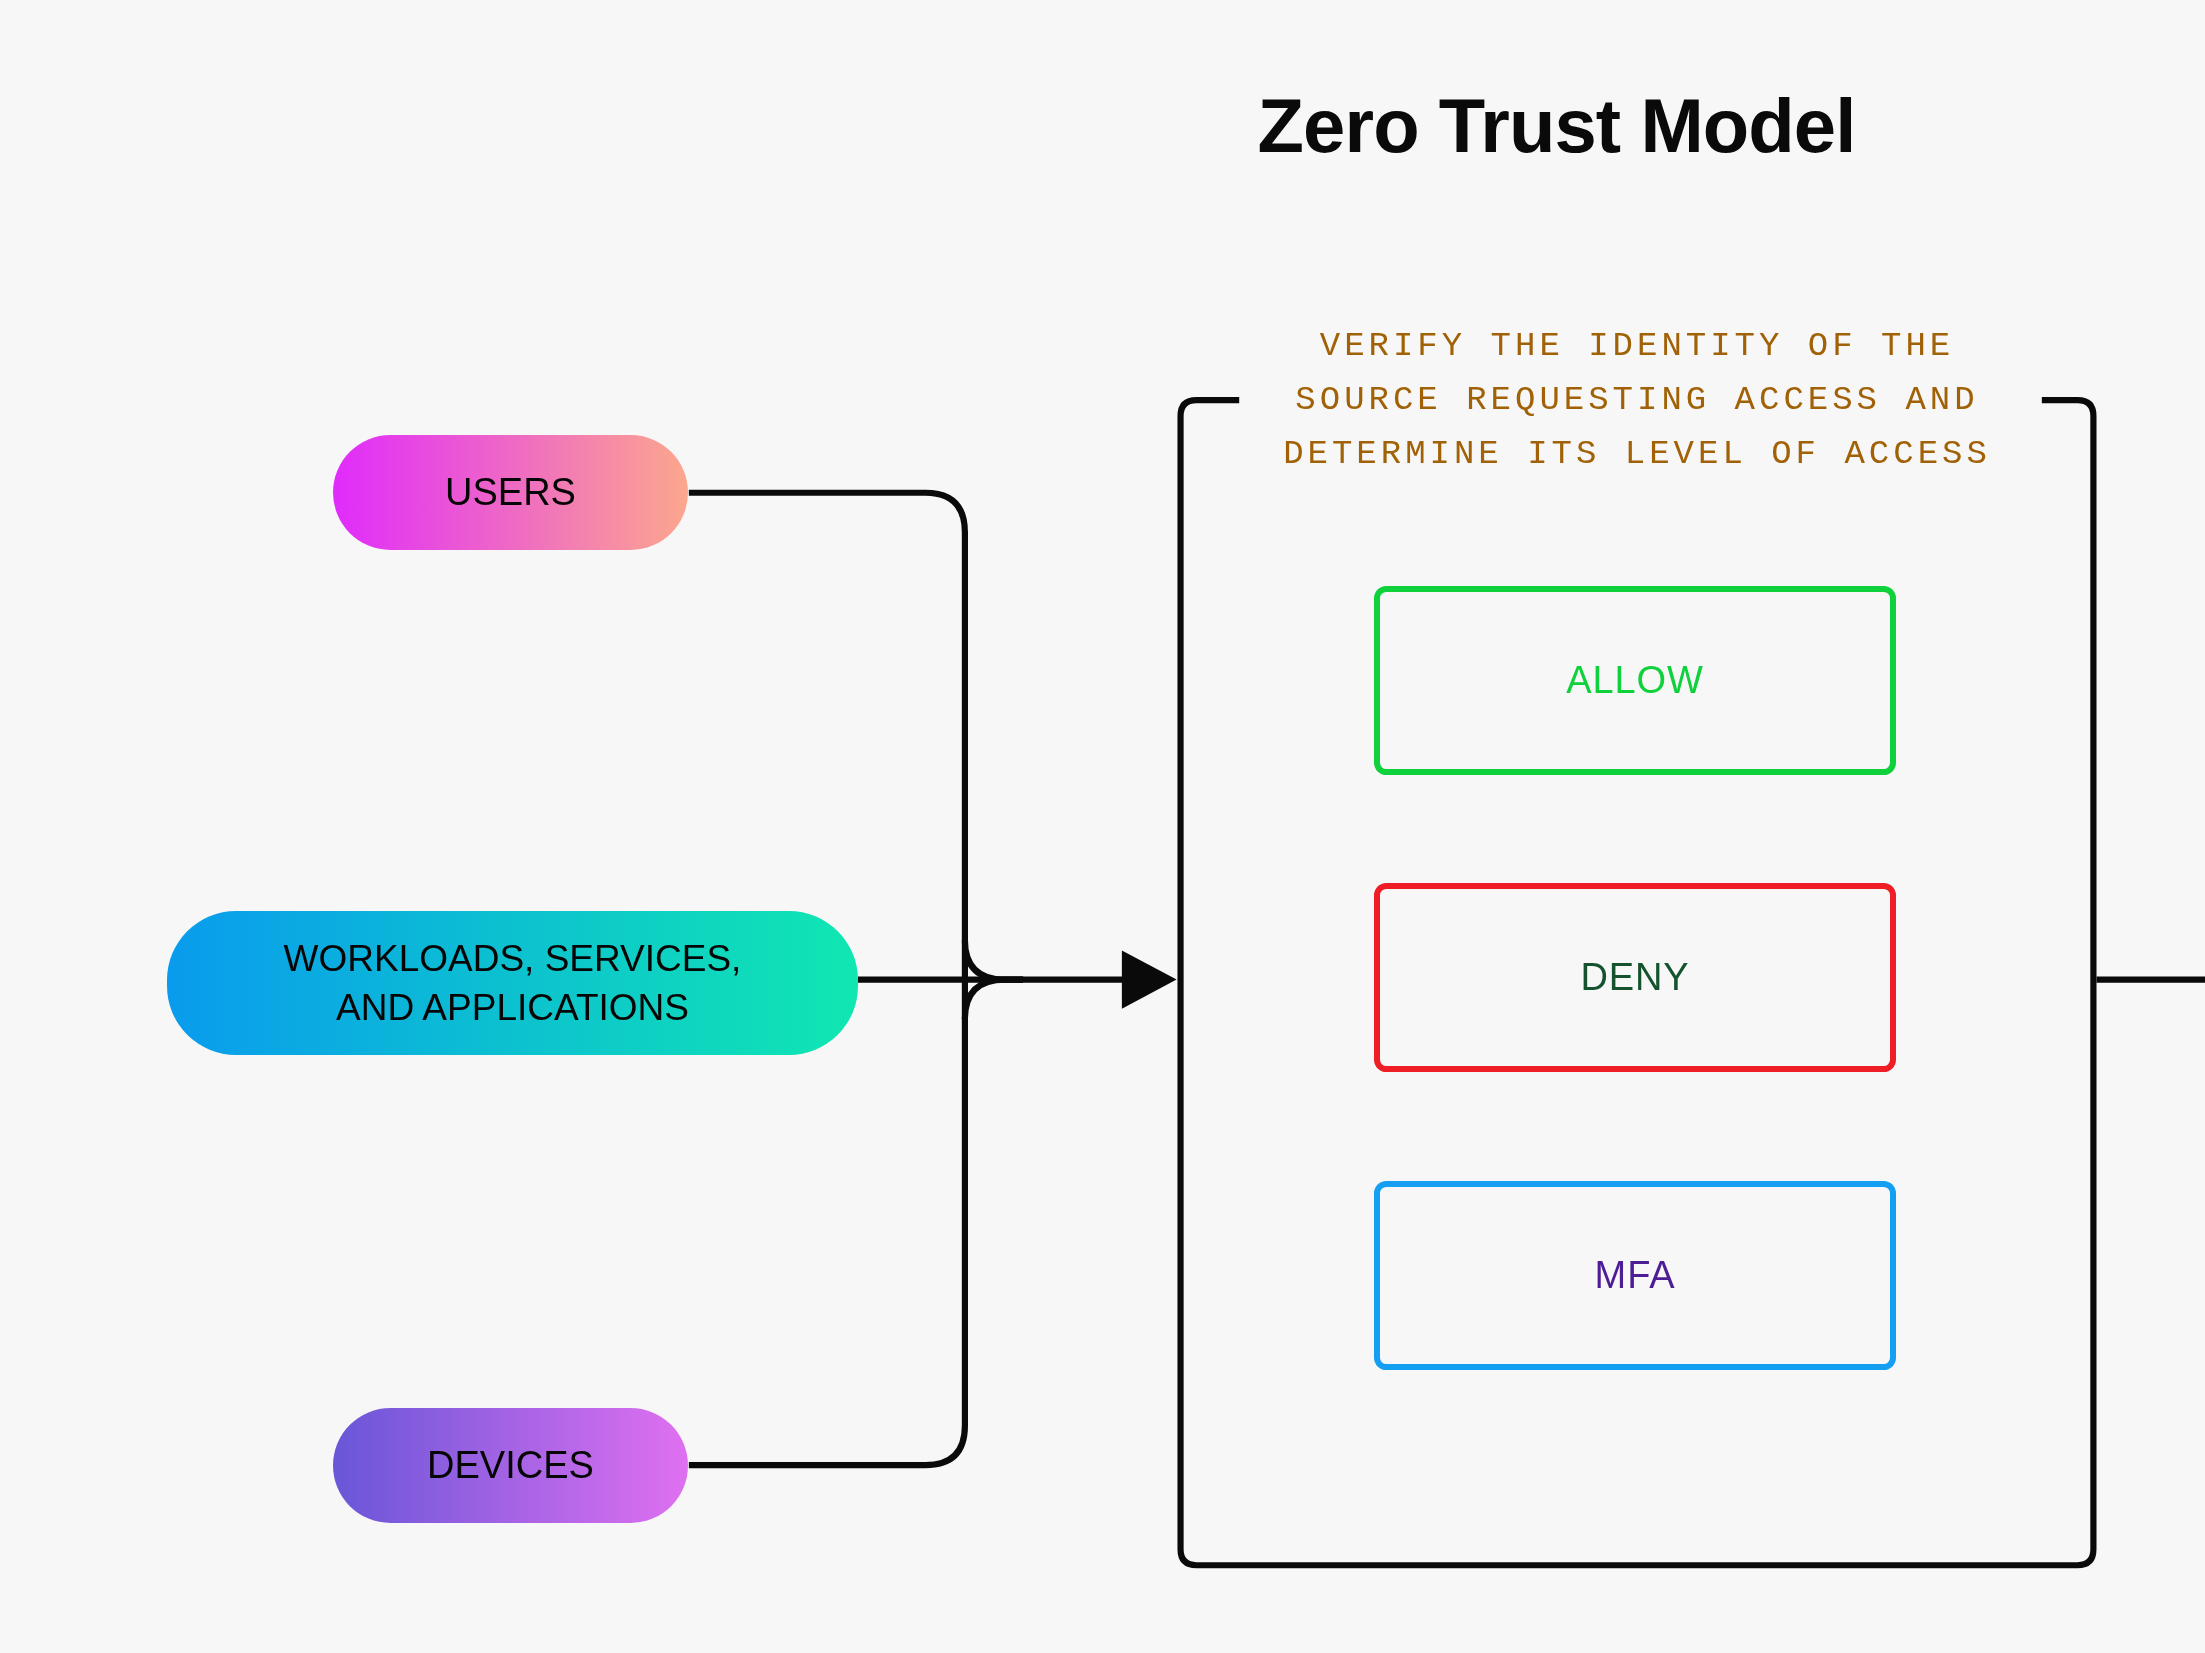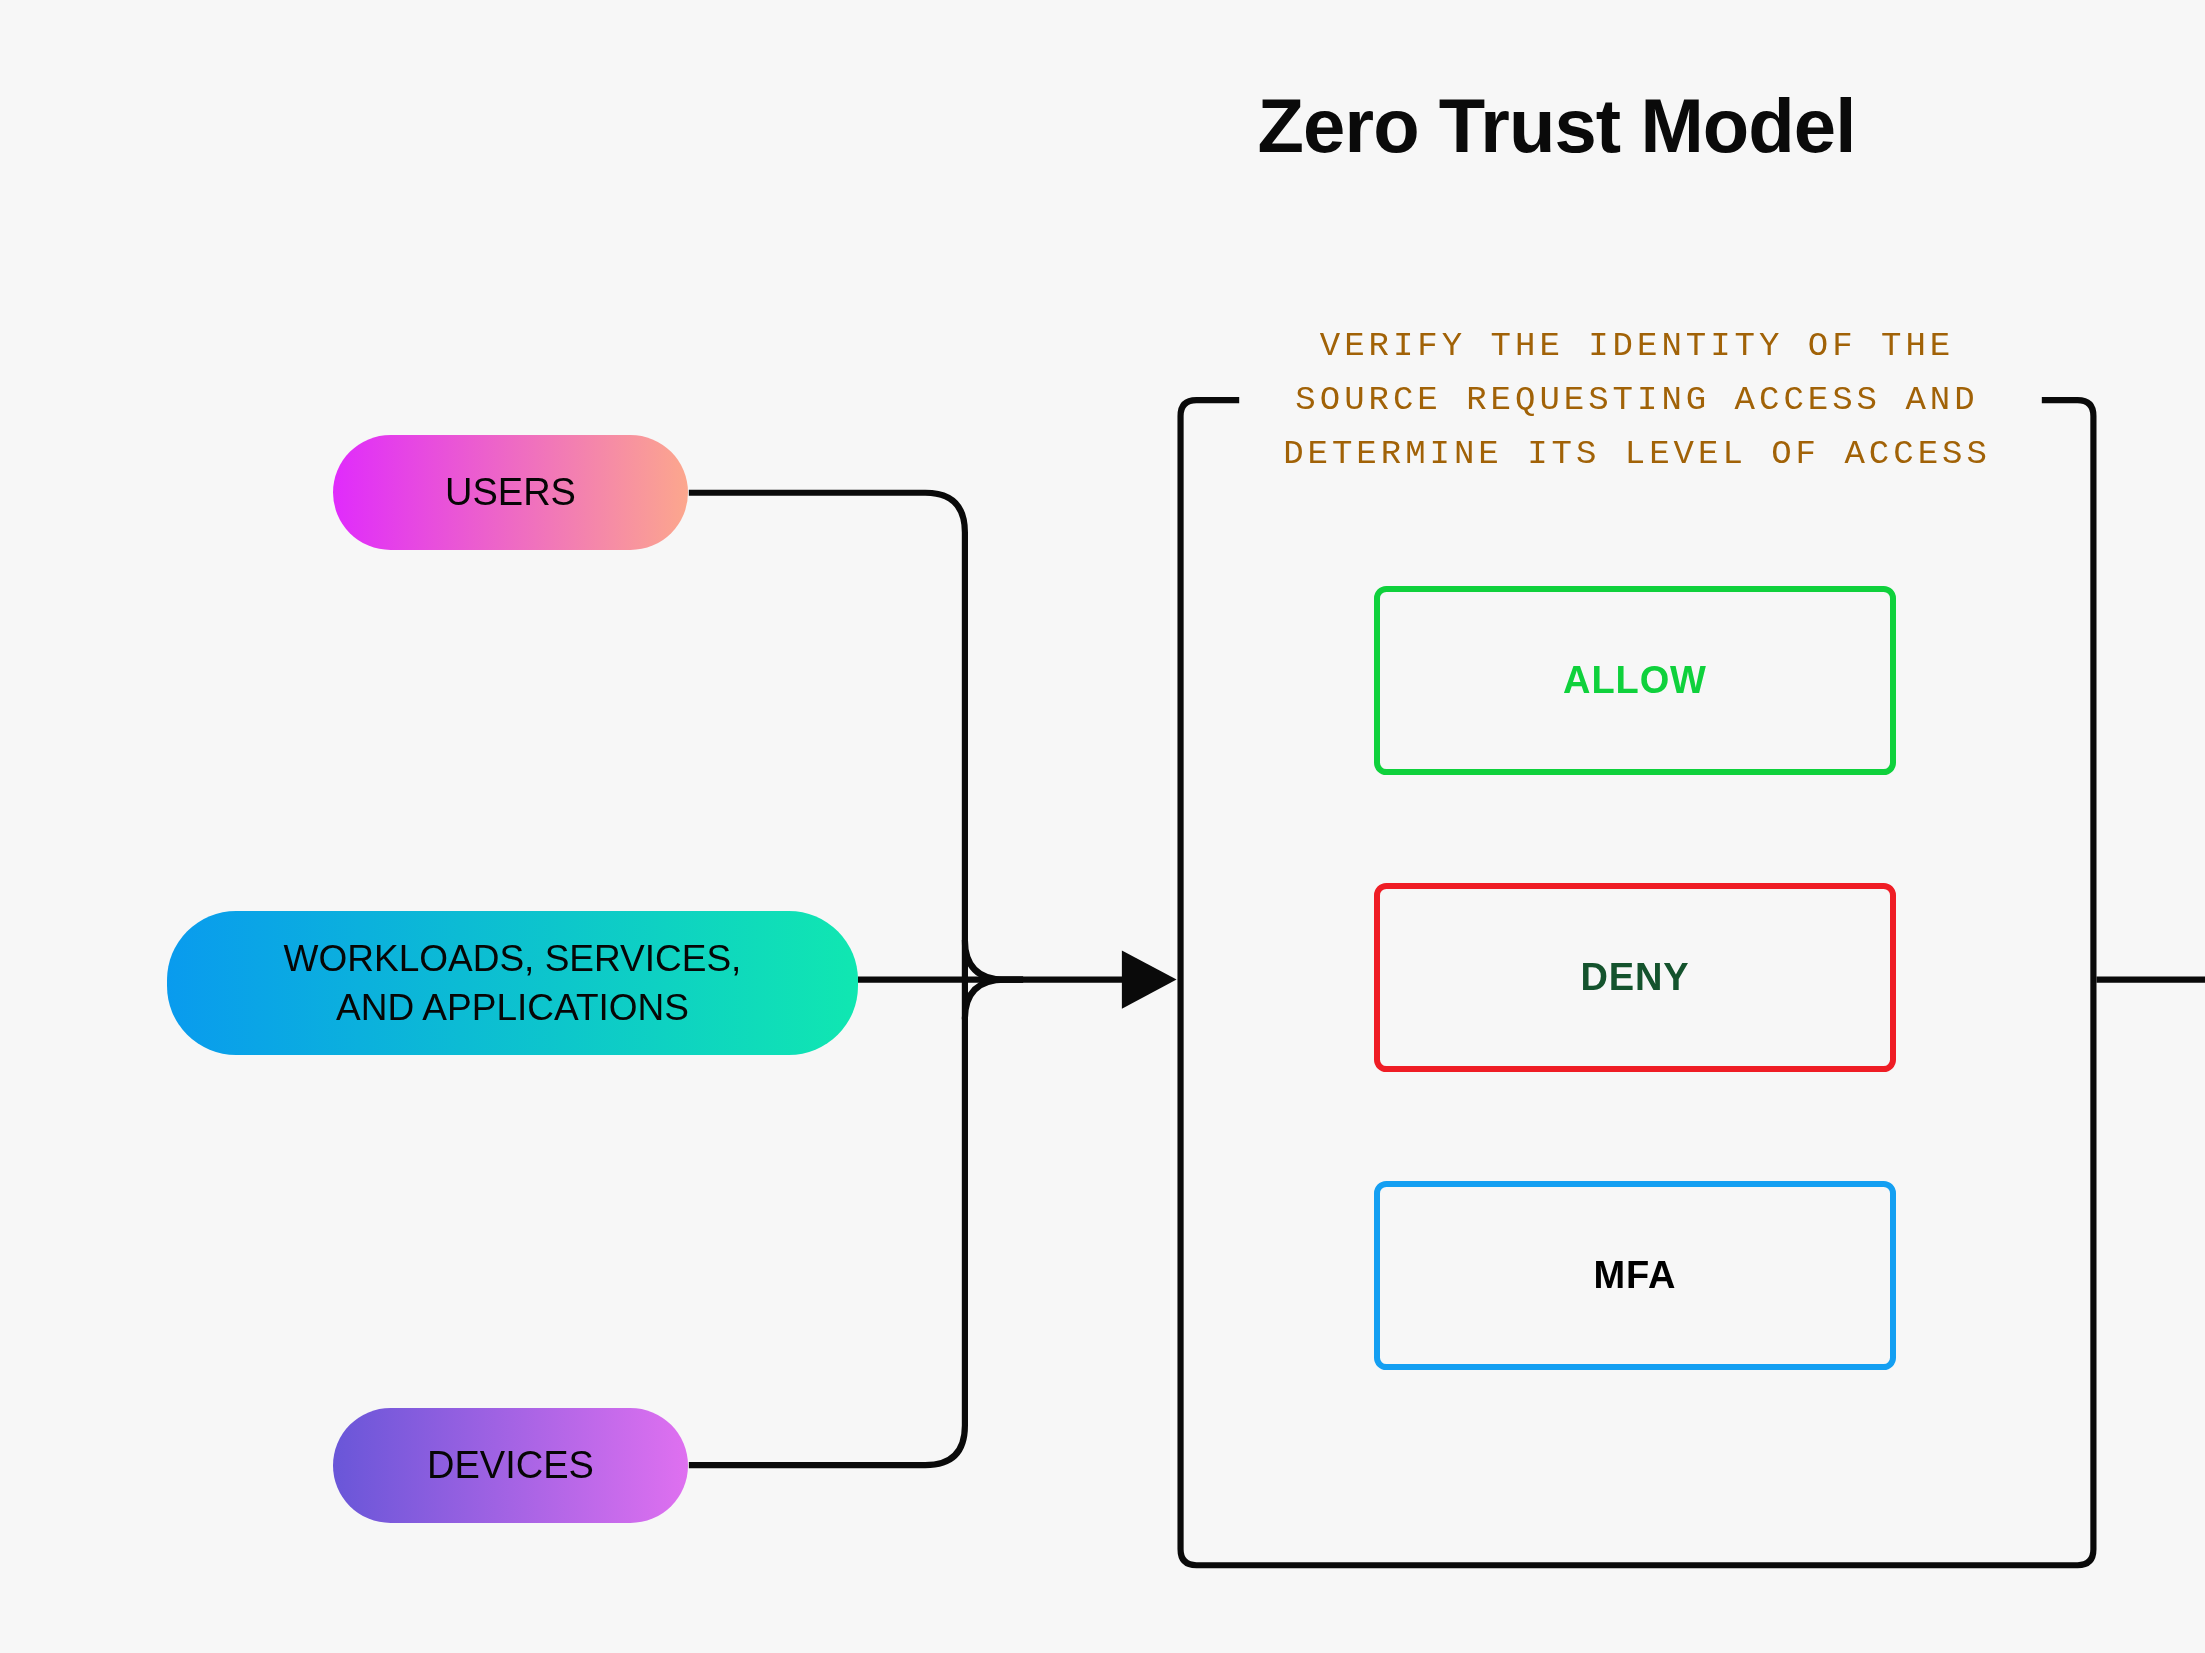--- a/index.html
+++ b/index.html
@@ -50,26 +50,26 @@
     font-size: 34px; letter-spacing: 4px; line-height: 54px;
     color: #a16207; white-space: nowrap;
   }
   .gate-note div { white-space: nowrap; }
 
   .outcome {
     position: absolute; left: 1374px; width: 522px; height: 189px;
     box-sizing: border-box;
     border: 6.2px solid; border-radius: 12.3px;
     display: flex; align-items: center; justify-content: center;
-    font-size: 38px; font-weight: bold; letter-spacing: 0.9px;
+    font-size: 38px; font-weight: normal; letter-spacing: 0.9px;
     background: transparent;
   }
   .outcome-allow { top: 586px; border-color: #0fd13c; color: #0fd13c; }
   .outcome-deny  { top: 883px; border-color: #ef1d25; color: #14532d; }
-  .outcome-mfa   { top: 1181px; border-color: #149ff2; color: #000000; }
+  .outcome-mfa   { top: 1181px; border-color: #149ff2; color: #4c1d95; }
 </style>
 </head>
 <body>
 
 <div class="stage">
 
   <svg class="wires" width="3113" height="1654" viewBox="0 0 7059 3750">
     <g fill="none" stroke="#0a0a0a" stroke-width="14">
       <path d="M 1562 1117 H 2098 Q 2188 1117 2188 1207 V 3232 Q 2188 3322 2098 3322 H 1562"></path>
       <path d="M 2188 2131 Q 2188 2221 2278 2221 H 2320"></path>

